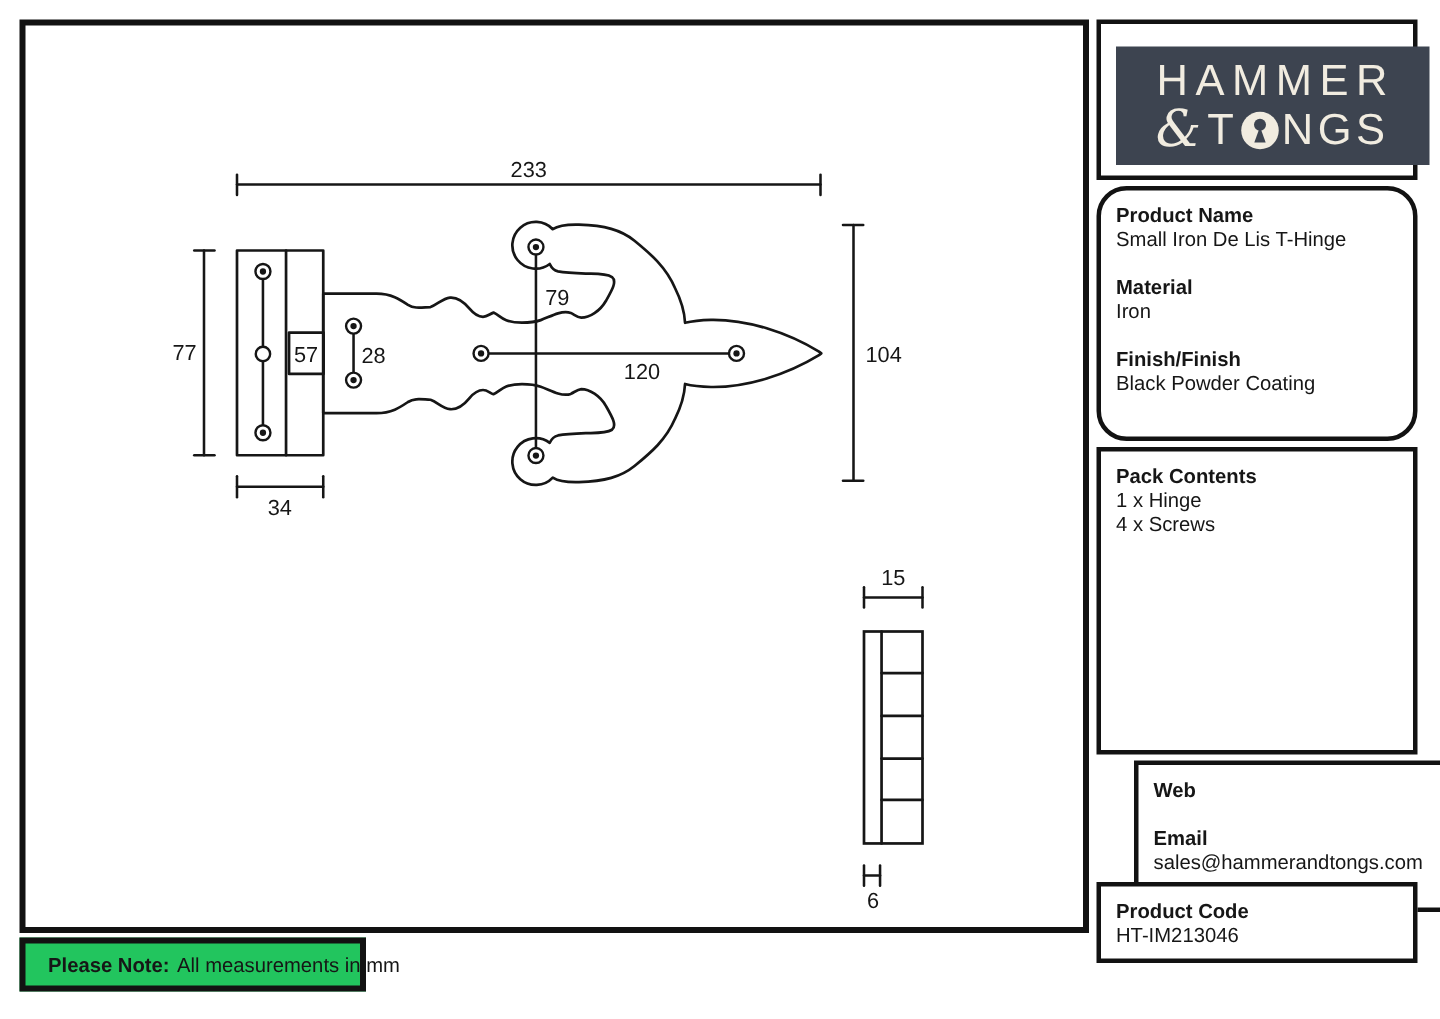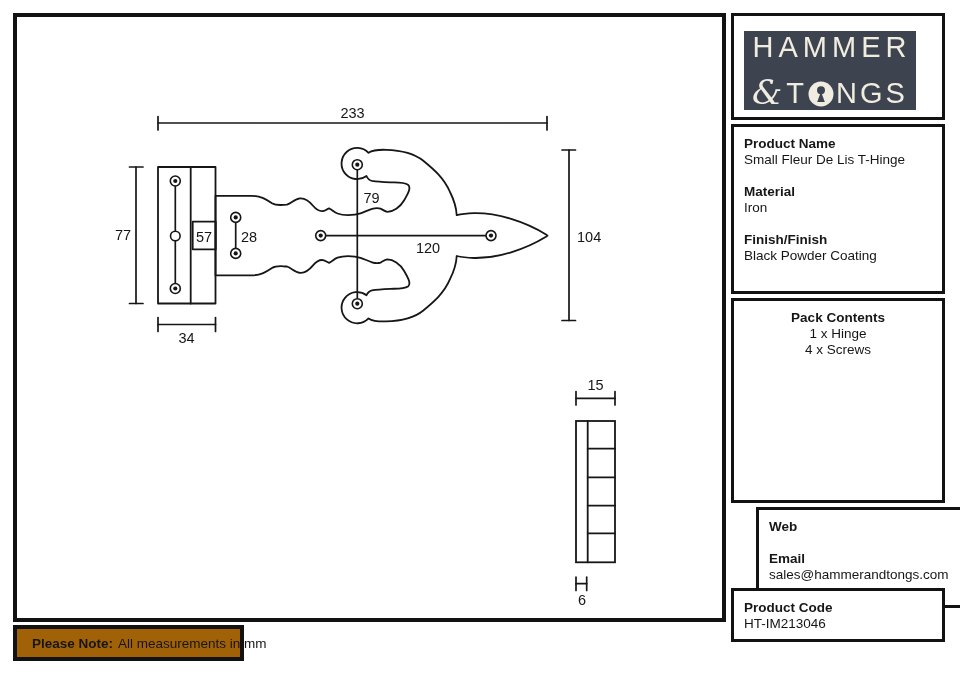--- a/index.html
+++ b/index.html
@@ -26,21 +26,21 @@
   svg.drawing text {
     font-family: "Liberation Sans", sans-serif;
     font-size: 14.5px;
     fill: #161616;
   }
   .note-box {
     position: absolute;
     left: 13px; top: 625px;
     width: 231px; height: 36px;
     border: 4px solid #121212;
-    background: #a16207;
+    background: #22c55e;
     display: flex;
     align-items: center;
     padding-left: 15px;
     font-size: 13.5px;
     white-space: nowrap;
   }
   .note-box .b { font-weight: 700; margin-right: 5px; }
   .pbox {
     position: absolute;
     left: 731px;
@@ -54,25 +54,25 @@
   .pbox .h { font-weight: 700; }
   .pbox .group { margin-bottom: 16px; }
   .pbox .group:last-child { margin-bottom: 0; }
   .logo-box {
     top: 13px; height: 107px;
     padding: 0;
   }
   .logo {
     position: absolute;
     left: 10px; top: 15px;
-    width: 172px; height: 79px;
+    width: 209px; height: 79px;
     display: flex;
     flex-direction: column;
     align-items: center;
-    justify-content: space-between;
+    justify-content: center;
   }
   .logo-l1 {
     font-size: 29px;
     letter-spacing: 5px;
     line-height: 33px;
     margin-left: 4px;
   }
   .logo-l2 {
     display: flex;
     align-items: center;
@@ -83,22 +83,22 @@
   .logo-amp {
     font-family: "DejaVu Serif", serif;
     font-style: italic;
     font-size: 34px;
     letter-spacing: 0;
     margin-right: 4px;
     position: relative;
     top: -1px;
   }
   .keyhole { margin: 0 2px 0 1px; display: block; }
-  .box2 { top: 124px; height: 170px; }
-  .box3 { top: 298px; height: 205px; text-align: center; }
+  .box2 { top: 124px; height: 170px; border-radius: 20px; }
+  .box3 { top: 298px; height: 205px; }
   .box4 { top: 507px; height: 101px; margin-left: 25px; }
   .box5 { top: 588px; height: 54px; }
 </style>
 </head>
 <body>
 
 <div class="sheet">
 
   <div class="main-box"></div>
 
@@ -260,21 +260,21 @@
           <path d="M13 10.5 L9.2 21 L16.8 21 Z" fill="#3d4450"></path>
         </svg>
         <span>NGS</span>
       </div>
     </div>
   </div>
 
   <div class="pbox box2">
     <div class="group">
       <div class="h">Product Name</div>
-      <div class="v">Small Fleur De Lis T-Hinge</div>
+      <div class="v">Small Iron De Lis T-Hinge</div>
     </div>
     <div class="group">
       <div class="h">Material</div>
       <div class="v">Iron</div>
     </div>
     <div class="group">
       <div class="h">Finish/Finish</div>
       <div class="v">Black Powder Coating</div>
     </div>
   </div>

